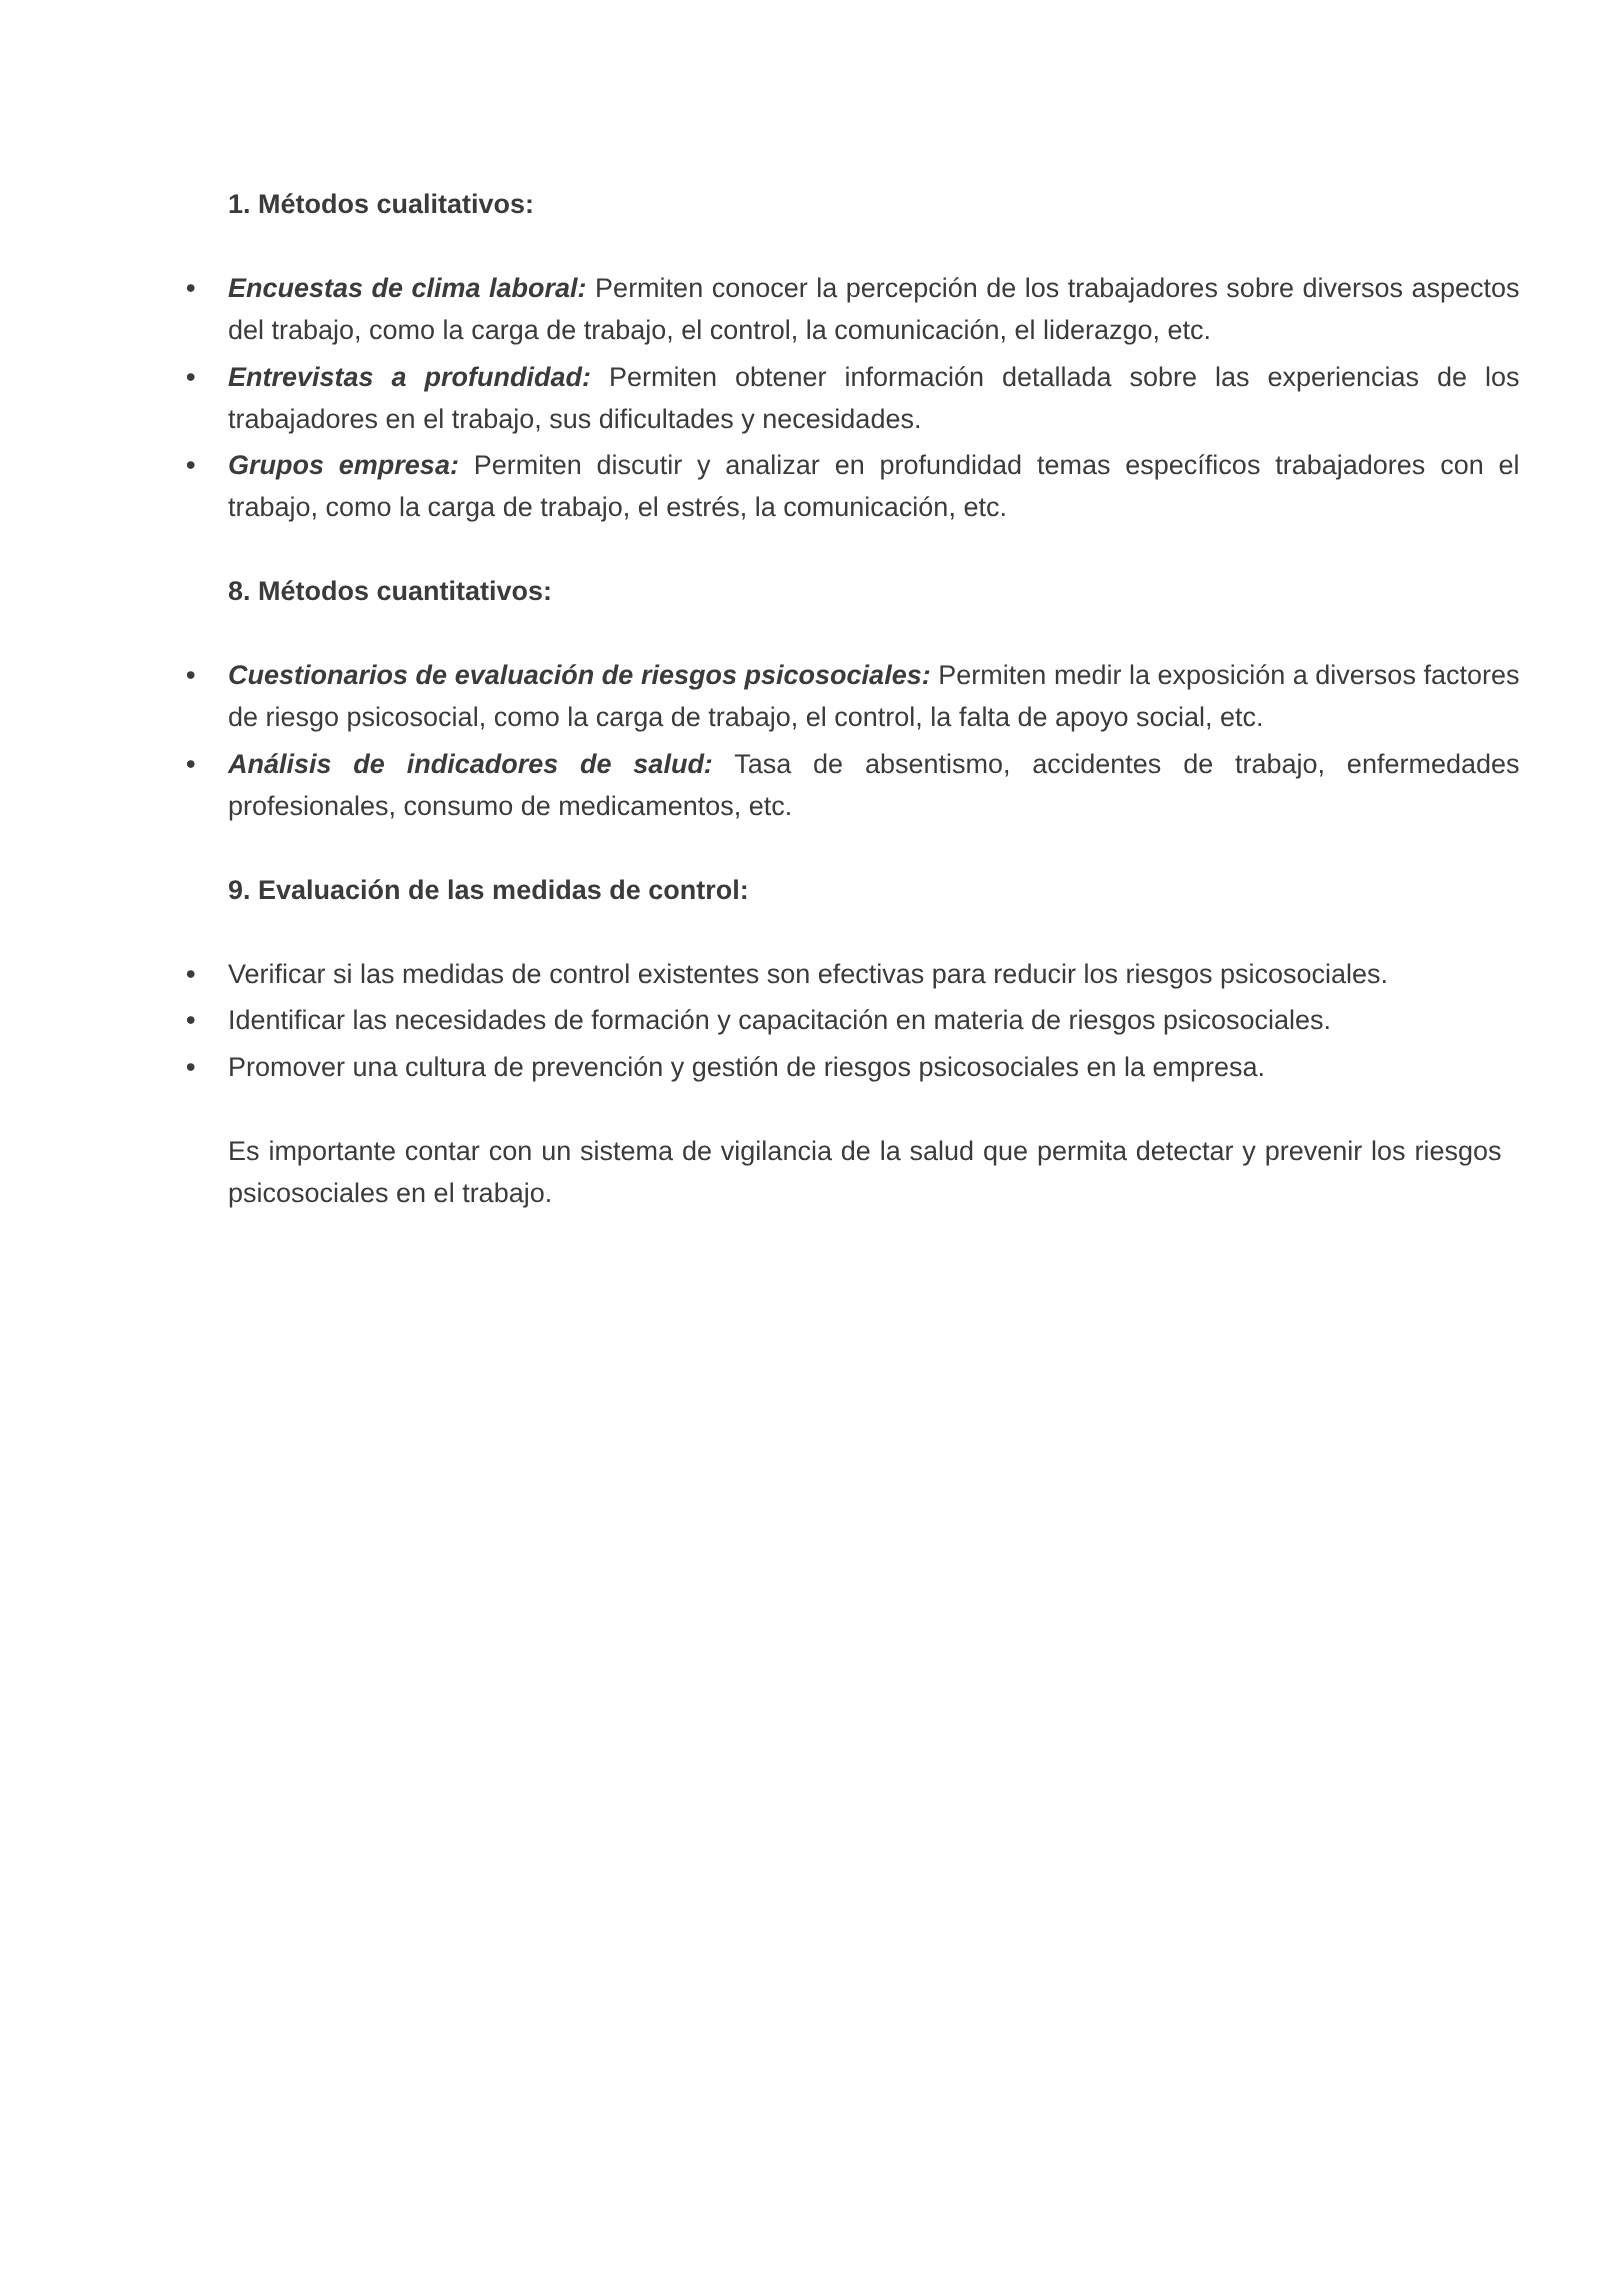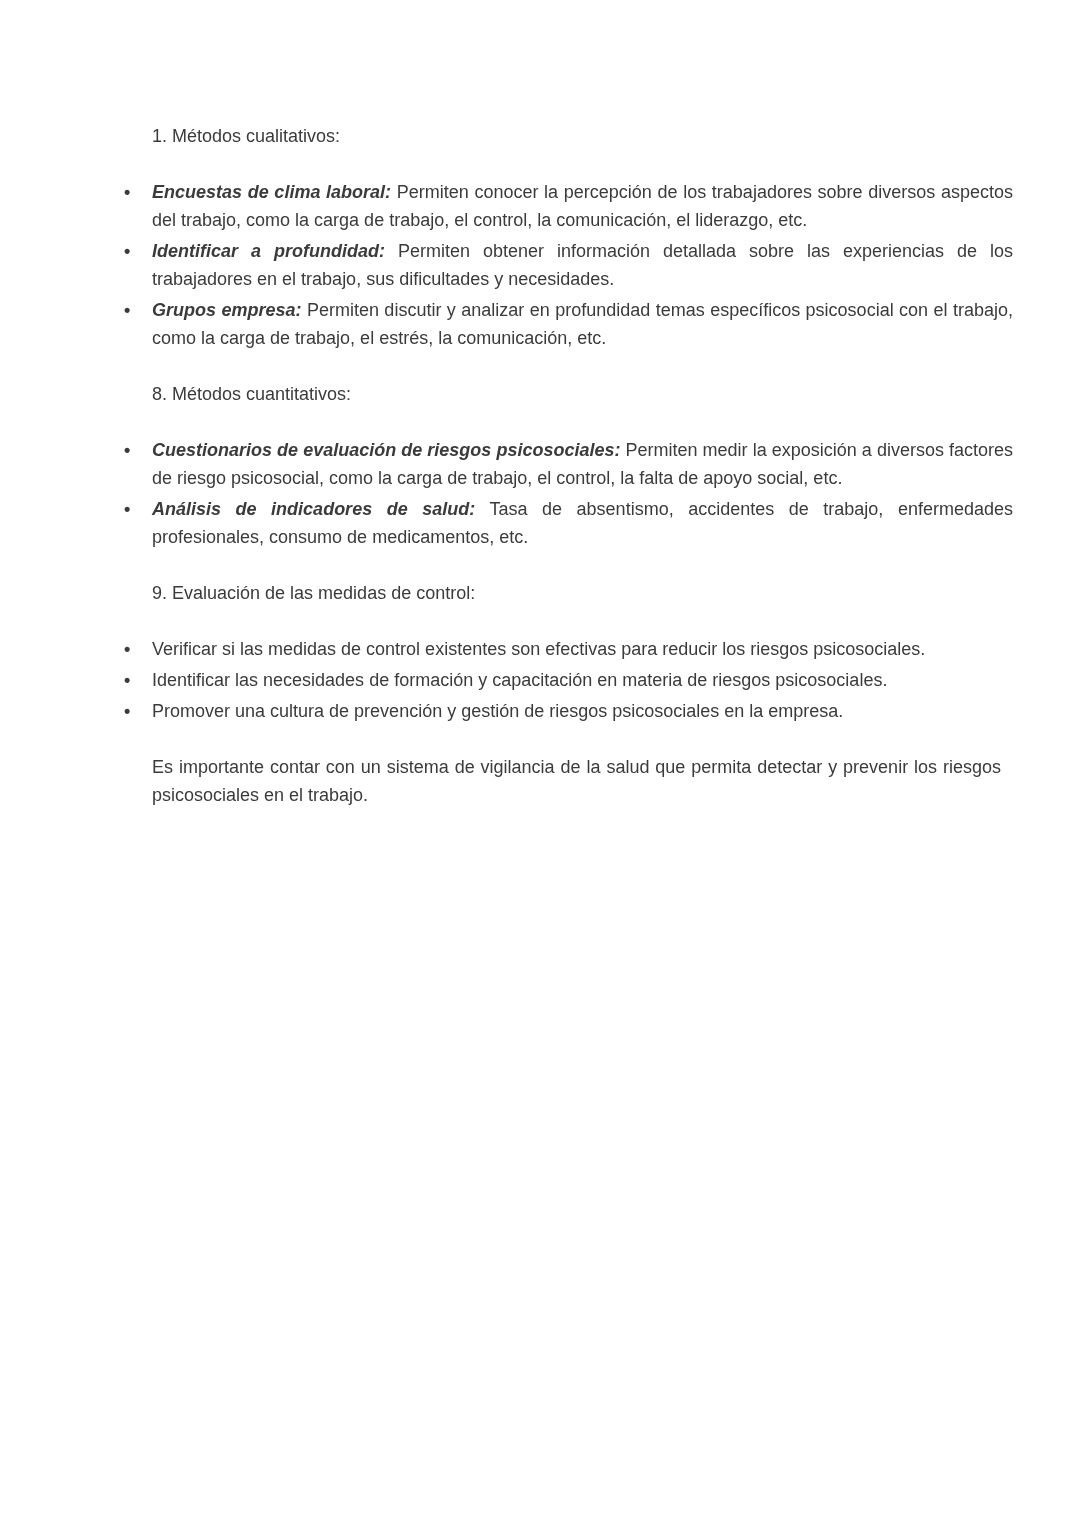--- a/index.html
+++ b/index.html
@@ -15,21 +15,21 @@
     background: #ffffff;
     font-family: "Liberation Sans", sans-serif;
     color: #3b3b3b;
     font-size: 18px;
     line-height: 28px;
     box-sizing: border-box;
     padding: 122px 67px 0 122px;
     overflow: hidden;
   }
   .section-heading {
-    font-weight: normal;
+    font-weight: bold;
     margin: 28px 0 28px 30px;
   }
   .section-heading.first {
     margin-top: 0;
   }
   ul.bullet-list {
     list-style: none;
     margin: 0;
     padding: 0;
   }
@@ -60,24 +60,24 @@
 
 <div class="page">
 
   <div class="section-heading first">1. Métodos cualitativos:</div>
 
   <ul class="bullet-list">
     <li>
       <span class="bullet-marker">•</span><span class="lead">Encuestas de clima laboral:</span><span> Permiten conocer la percepción de los trabajadores sobre diversos aspectos del trabajo, como la carga de trabajo, el control, la comunicación, el liderazgo, etc.</span>
     </li>
     <li>
-      <span class="bullet-marker">•</span><span class="lead">Identificar a profundidad:</span><span> Permiten obtener información detallada sobre las experiencias de los trabajadores en el trabajo, sus dificultades y necesidades.</span>
+      <span class="bullet-marker">•</span><span class="lead">Entrevistas a profundidad:</span><span> Permiten obtener información detallada sobre las experiencias de los trabajadores en el trabajo, sus dificultades y necesidades.</span>
     </li>
     <li>
-      <span class="bullet-marker">•</span><span class="lead">Grupos empresa:</span><span> Permiten discutir y analizar en profundidad temas específicos psicosocial con el trabajo, como la carga de trabajo, el estrés, la comunicación, etc.</span>
+      <span class="bullet-marker">•</span><span class="lead">Grupos empresa:</span><span> Permiten discutir y analizar en profundidad temas específicos trabajadores con el trabajo, como la carga de trabajo, el estrés, la comunicación, etc.</span>
     </li>
   </ul>
 
   <div class="section-heading">8. Métodos cuantitativos:</div>
 
   <ul class="bullet-list">
     <li>
       <span class="bullet-marker">•</span><span class="lead">Cuestionarios de evaluación de riesgos psicosociales:</span><span> Permiten medir la exposición a diversos factores de riesgo psicosocial, como la carga de trabajo, el control, la falta de apoyo social, etc.</span>
     </li>
     <li>

